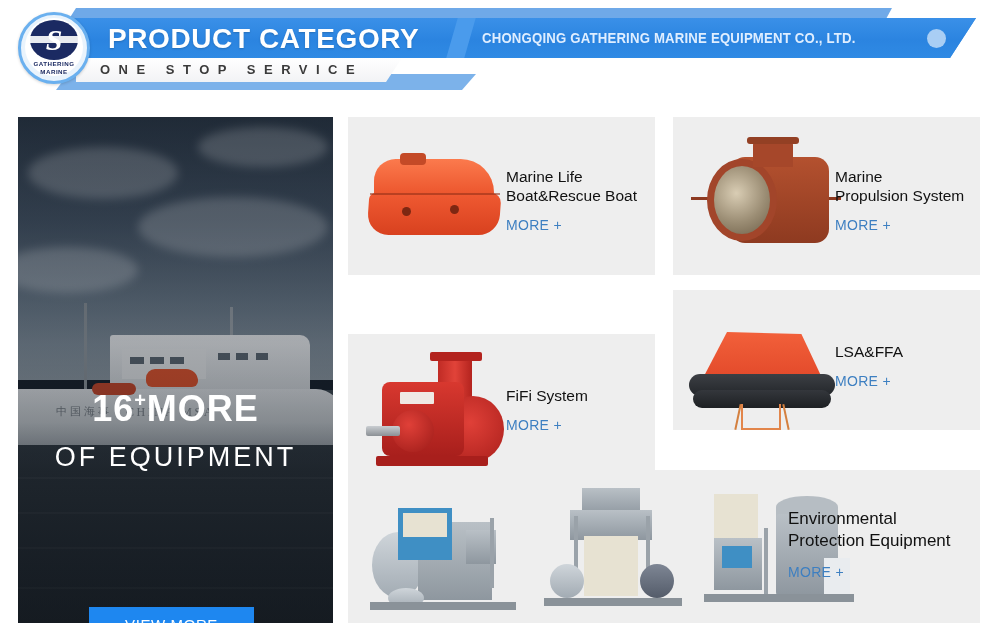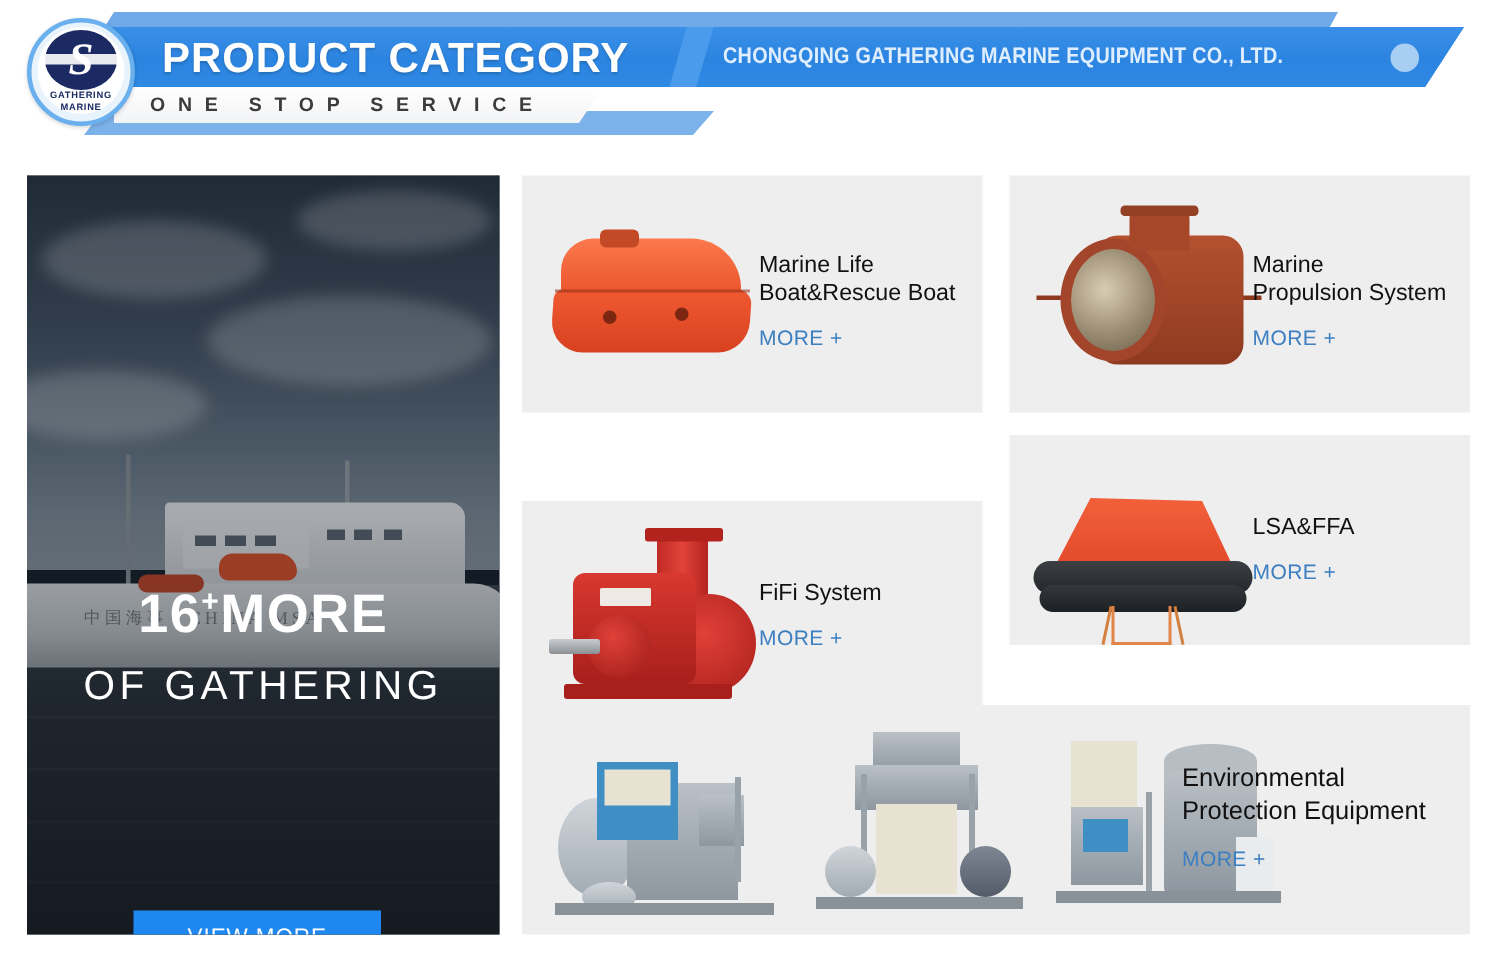--- a/index.html
+++ b/index.html
@@ -400,21 +400,21 @@
     <div class="ship-hull"></div>
     <div class="lifeboat"></div>
     <div class="lifeboat2"></div>
     <div class="ship-cn">中国海事</div>
     <div class="ship-name">CHINA MSA</div>
 
     <div class="banner-shade"></div>
 
     <div class="banner-title"><span>16</span><span class="sup">+</span><span>MORE</span></div>
 
-    <div class="banner-sub">OF GATHERING</div>
+    <div class="banner-sub">OF EQUIPMENT</div>
 
     <div class="banner-btn">VIEW MORE</div>
   </div>
 
   <div class="card card-r1c1">
     <div class="prod" style="left:6px;top:16px;width:150px;height:126px;">
       <div class="lb-canopy"></div>
       <div class="lb-hull"></div>
       <div class="lb-hatch"></div>
       <div class="lb-line"></div>

